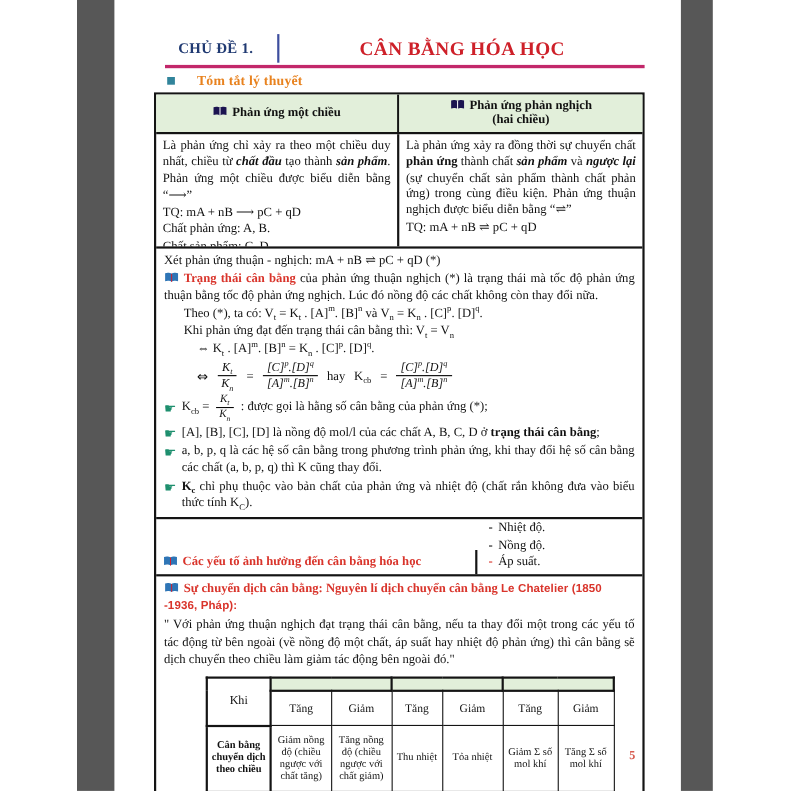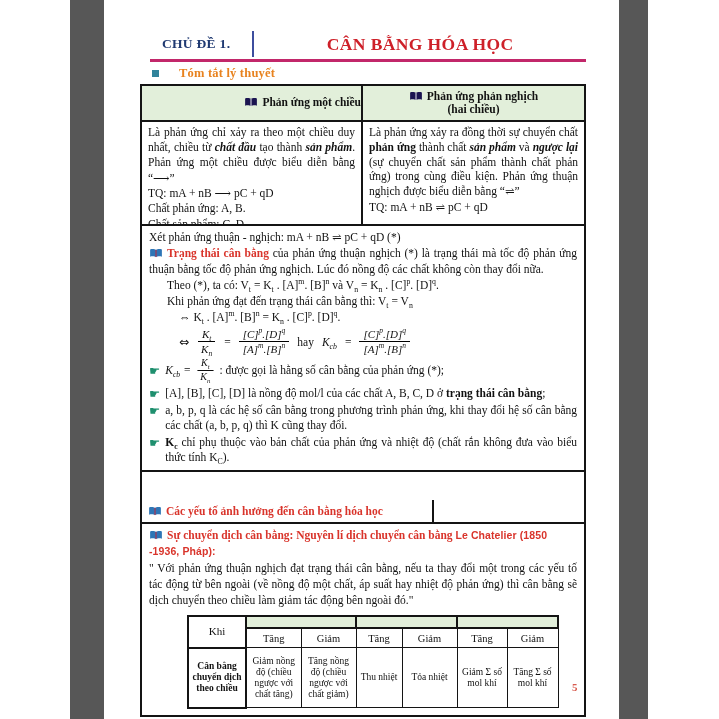--- a/index.html
+++ b/index.html
@@ -23,21 +23,21 @@
   .sqbullet{width:7px;height:7px;background:#31849b;display:inline-block;}
   .summary-text{font-weight:bold;font-size:12.5px;color:#e8821e;letter-spacing:.2px;}
 
   
   .main-table{position:absolute;left:140px;top:84px;width:446px;border:2px solid #141414;background:#fff;box-sizing:border-box;}
   .t-row{display:flex;box-sizing:border-box;}
   .bt{border-top:2px solid #141414;}
   .green{background:#e2efda;}
   .hdr-row{height:34px;}
   .hdr-cell{box-sizing:border-box;font-weight:bold;font-size:11.5px;display:flex;flex-direction:column;justify-content:center;align-items:center;text-align:center;line-height:13.5px;}
-  .c-left{width:221px;border-right:2px solid #141414;align-items:flex-end;}
+  .c-left{width:221px;border-right:2px solid #141414;}
   .c-right{flex:1;}
   .body-row{height:104px;}
   .body-cell{box-sizing:border-box;padding:3px 6px;font-size:11.5px;overflow:hidden;}
   .body-cell .para{text-align:justify;line-height:15.2px;}
   .body-cell .plain{line-height:15.4px;}
   .rc .para{line-height:14.8px;}
   .rc .plain{line-height:16px;}
 
   .sec{box-sizing:border-box;padding:3px 7px 4px 7px;font-size:11.5px;}
   .line{line-height:16px;}
@@ -50,21 +50,21 @@
   .sans{font-family:"Liberation Sans","DejaVu Sans",sans-serif;font-size:10.5px;letter-spacing:.1px;}
 
   sup,sub{font-size:68%;line-height:0;}
 
   
   .frac-line{margin:3px 0 2px 30px;display:flex;align-items:center;gap:8px;font-size:11.5px;}
   .frac{display:inline-flex;flex-direction:column;align-items:center;vertical-align:middle;font-style:italic;font-size:11px;}
   .frac .num{display:block;border-bottom:1px solid #000;padding:0 4px 1px 4px;line-height:12px;}
   .frac .den{display:block;padding:1px 4px 0 4px;line-height:12px;}
   .frac.small{font-size:10.5px;transform:scale(.95);}
-  .kvar{font-style:italic;}
+  .kvar{}
   .dbl{font-family:"DejaVu Sans",sans-serif;font-size:12px;}
 
   .bullet{display:flex;align-items:flex-start;gap:5px;line-height:15.6px;margin-top:1px;}
   .bullet .hand{color:#1e8f6e;font-family:"DejaVu Sans",sans-serif;font-size:12.5px;line-height:15px;flex:0 0 auto;}
   .bullet .btext{flex:1;}
   .bullet-frac{align-items:center;margin:2px 0;}
 
   
   .factors-row{height:52px;align-items:flex-end;}
   .f-left{width:292px;border-right:2px solid #141414;box-sizing:border-box;padding:5px 6px;font-size:11.5px;}
@@ -83,21 +83,21 @@
   
   .sec4{padding-bottom:6px;}
   .lq{margin-top:1px;}
 
   
   .shift-table{border-collapse:collapse;margin:7px 0 0 38px;table-layout:fixed;}
   .shift-table td{border:1.3px solid #141414;text-align:center;vertical-align:middle;font-size:9.5px;line-height:11px;padding:1px 2px;box-sizing:border-box;}
   .shift-table .outer{border-width:2px;}
   .shift-table .khi{font-size:11px;}
   .shift-table .green-cell{height:12px;background:#e2efda;}
-  .shift-table .tg-row td{height:20px;font-size:10.5px;}
+  .shift-table .tg-row td{height:32px;font-size:10.5px;}
   .shift-table .rowhdr{font-weight:bold;}
   .shift-table .data-row td{height:60px;}
 
   .page-number{position:absolute;left:572px;top:681px;color:#d85c50;font-size:11px;font-weight:bold;}
 </style>
 </head>
 <body>
 
 <div class="gray-bar bar-left"></div>
 <div class="gray-bar bar-right"></div>
@@ -206,20 +206,25 @@
       <span class="btext j"><span class="b">K<sub>c</sub></span><span> chỉ phụ thuộc vào bản chất của phản ứng và nhiệt độ (chất rắn không đưa vào biểu thức tính K<sub>C</sub>).</span></span>
     </div>
   </div>
 
   <div class="t-row factors-row bt">
     <div class="f-left">
       <svg class="book blue-book" viewBox="0 0 20 14">
           <path d="M10 2.6C8.2 1 3.8 0.9 1.6 1.9V12.2C3.8 11.2 8.2 11.3 10 12.8C11.8 11.3 16.2 11.2 18.4 12.2V1.9C16.2 0.9 11.8 1 10 2.6Z"></path>
           <path class="spine" d="M10 2.6V12.8"></path>
         </svg><span class="red b">Các yếu tố ảnh hưởng đến cân bằng hóa học</span>
+    </div>
+    <div class="f-right">
+      <div class="f-item"><span class="f-dash">-</span><span>Nhiệt độ.</span></div>
+      <div class="f-item"><span class="f-dash">-</span><span>Nồng độ.</span></div>
+      <div class="f-item"><span class="f-dash red-dash">-</span><span>Áp suất.</span></div>
     </div>
   </div>
 
   <div class="sec sec4 bt">
     <div class="line">
       <svg class="book blue-book" viewBox="0 0 20 14">
           <path d="M10 2.6C8.2 1 3.8 0.9 1.6 1.9V12.2C3.8 11.2 8.2 11.3 10 12.8C11.8 11.3 16.2 11.2 18.4 12.2V1.9C16.2 0.9 11.8 1 10 2.6Z"></path>
           <path class="spine" d="M10 2.6V12.8"></path>
         </svg><span><span class="red b">Sự chuyển dịch cân bằng: Nguyên lí dịch chuyển cân bằng </span><span class="red b sans">Le Chatelier (1850 -1936, Pháp):</span></span>
     </div>

